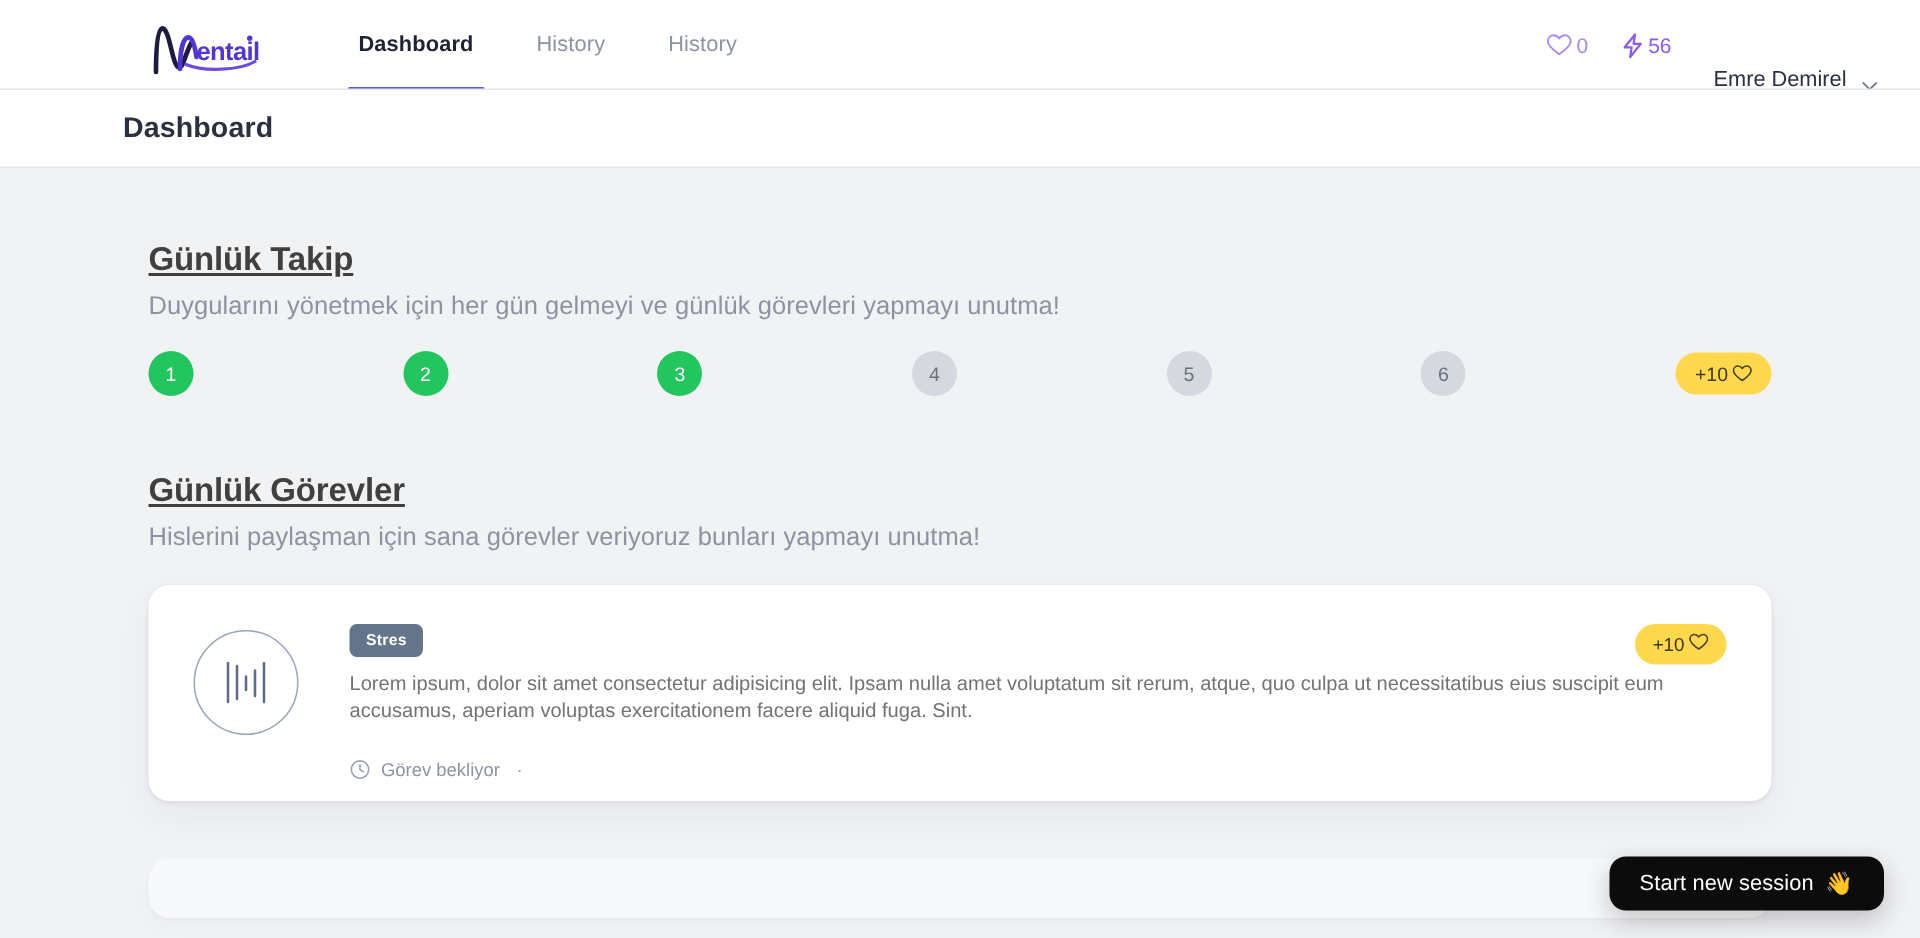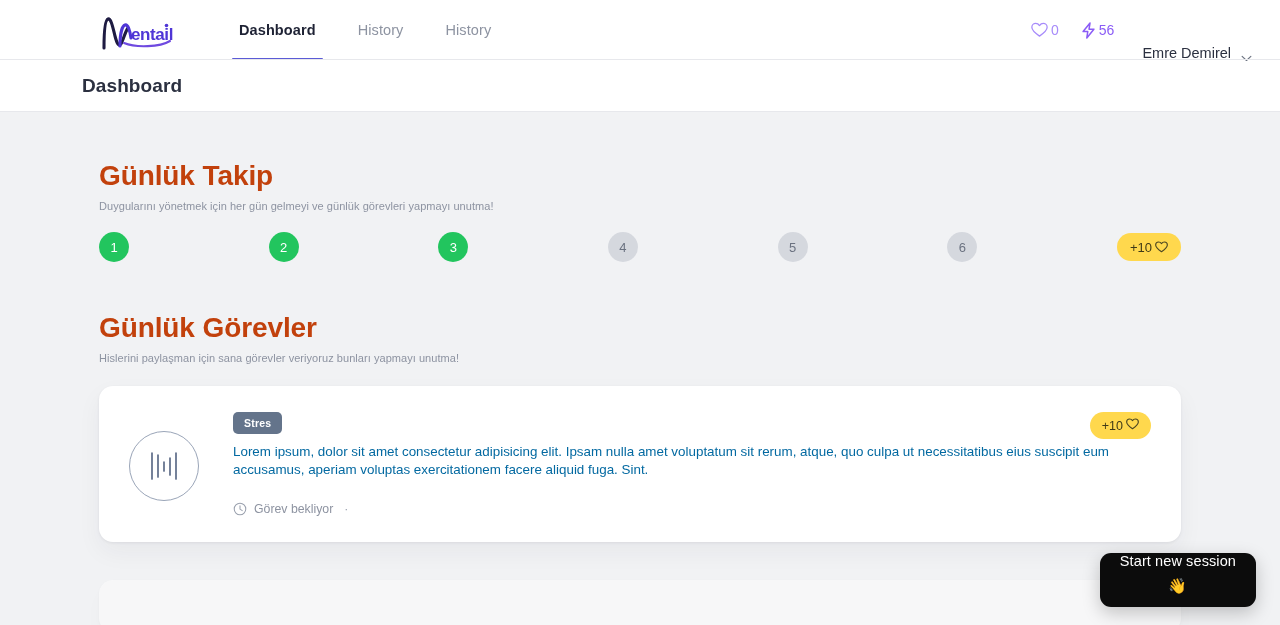--- a/index.html
+++ b/index.html
@@ -68,22 +68,22 @@
     background: #ffffff;
     display: flex; align-items: center;
     padding-left: 82px;
     border-bottom: 1px solid #e7e8ec;
   }
   .titlebar h1 { font-size: 19px; color: #2b3040; font-weight: 600; letter-spacing: .1px; }
 
   
   .content { padding: 48px 99px 0 99px; }
 
-  .section-title { font-size: 28px; color: #c2410c; font-weight: 700; letter-spacing: -.1px; }
-  .section-sub { font-size: 11px; color: #8d93a1; margin-top: 8px; letter-spacing: .05px; }
+  .section-title { font-size: 22px; color: #404040; font-weight: 700; letter-spacing: -.1px; text-decoration: underline; }
+  .section-sub { font-size: 17px; color: #8d93a1; margin-top: 8px; letter-spacing: .05px; }
 
   
   .streak {
     display: flex; align-items: center; justify-content: space-between;
     margin-top: 20px; padding-right: 0;
   }
   .step {
     width: 30px; height: 30px; border-radius: 50%;
     display: flex; align-items: center; justify-content: center;
     font-size: 13px; font-weight: 500;
@@ -102,24 +102,23 @@
   .reward-pill svg { display: block; }
 
   .section2 { margin-top: 50px; }
 
   
   .cards { margin-top: 22px; position: relative; }
   .card {
     background: #ffffff;
     border-radius: 14px;
     box-shadow: 0 1px 3px rgba(30,35,60,.07), 0 10px 24px rgba(30,35,60,.05);
-    padding: 26px 26px 26px 30px;
+    padding: 26px 26px 14px 30px;
     display: flex;
     position: relative;
-    align-items: center;
   }
   .card + .card { margin-top: 38px; }
   .card.faded { opacity: .45; }
 
   .task-icon {
     width: 70px; height: 70px; border-radius: 50%;
     border: 1.4px solid #9aa5b8;
     display: flex; align-items: center; justify-content: center;
     flex: 0 0 auto;
     margin-top: 4px;
@@ -130,21 +129,21 @@
     display: inline-flex; align-items: center; justify-content: center;
     background: #64748b; color: #ffffff;
     font-size: 10.5px; font-weight: 600;
     border-radius: 5px;
     padding: 5px 11px;
     letter-spacing: .2px;
   }
 
   .task-title { font-size: 17.5px; color: #1b1f2e; font-weight: 600; margin-top: 16px; letter-spacing: -.1px; }
   .task-desc {
-    font-size: 13.4px; color: #0369a1; line-height: 1.35;
+    font-size: 13.4px; color: #737373; line-height: 1.35;
     margin-top: 9px; max-width: 898px;
   }
   .task-meta {
     display: flex; align-items: center; gap: 7px;
     margin-top: 23px;
     font-size: 12.3px; color: #8d93a1;
   }
   .task-meta svg { display: block; }
   .meta-dot { color: #9aa1ae; margin-left: 4px; }
 
@@ -154,27 +153,26 @@
     border-radius: 14px; height: 27px; padding: 0 12px;
     display: flex; align-items: center; gap: 3px;
     font-size: 12.5px; font-weight: 500;
   }
 
   
   .fab {
     position: fixed; right: 24px; bottom: 18px;
     background: #0c0c0c; color: #ffffff;
     border-radius: 11px;
-    height: 54px; padding: 0 20px;
+    height: 36px; padding: 0 20px;
     display: flex; align-items: center; gap: 8px;
     font-size: 14.5px; letter-spacing: .1px;
     box-shadow: 0 6px 18px rgba(0,0,0,.22);
     cursor: pointer;
     z-index: 20;
-    flex-direction: column;
   }
   .fab .wave { font-size: 15px; }
 </style>
 </head>
 <body>
 
 <div class="topbar">
 
   <div class="logo">
     <svg width="80" height="36" viewBox="0 0 80 36" aria-hidden="true">

